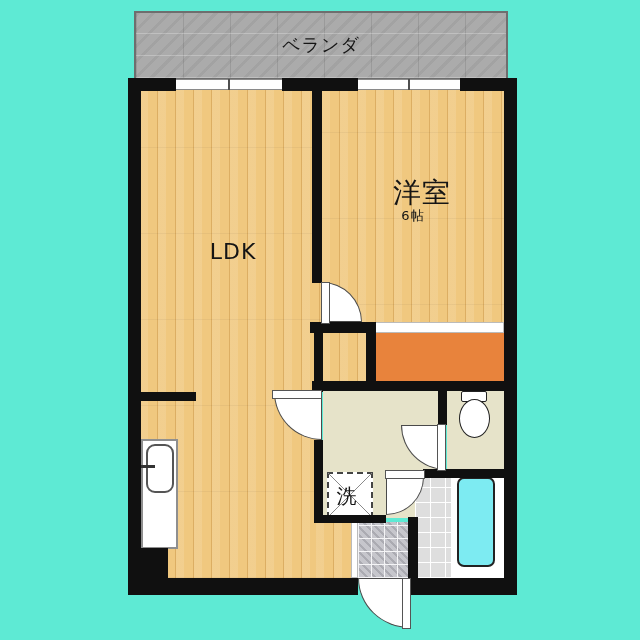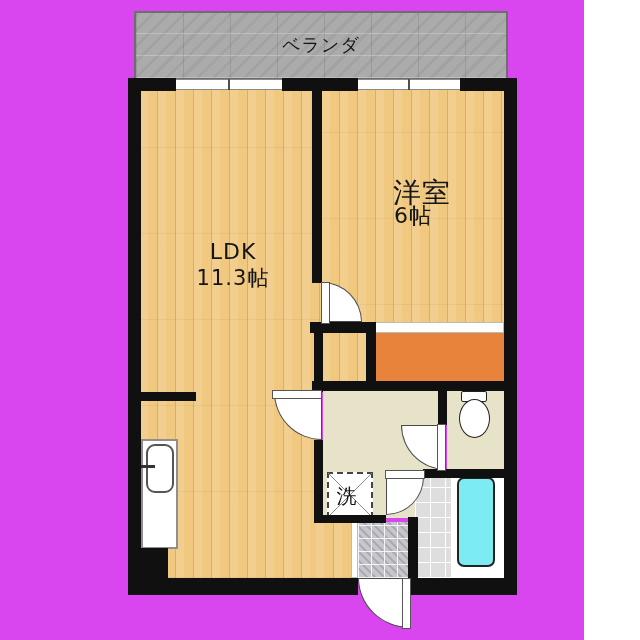--- a/index.html
+++ b/index.html
@@ -1,16 +1,16 @@
 <!DOCTYPE html>
 <html style="--wall: #101010; --wood: #f0c87f; --wood-line: #dcae63; --closet: #e8833c; --balcony: #ababab; --washroom-floor: #e6e3c9; --bath-tile: #dedede; --entrance-tile: #c6c6cc; --bathtub: #7debf2;"><head>
 <meta charset="utf-8">
 <style>
   html,body{margin:0;padding:0;background:#fff;}
-  .plan{position:relative;width:584px;height:640px;background:#d946ef;overflow:hidden;
+  .plan{position:relative;width:640px;height:640px;background:#5eead4;overflow:hidden;
         font-family:"DejaVu Sans","Liberation Sans",sans-serif;}
   .abs{position:absolute;box-sizing:border-box;}
 
   
   .wall{background:var(--wall,#101010);}
   .wood{background-color:var(--wood,#f0c87f);
         background-image:
           repeating-linear-gradient(0deg, rgba(0,0,0,0.045) 0 1px, transparent 1px 86px),
           repeating-linear-gradient(90deg, rgba(255,255,255,0.12) 0 8px, rgba(0,0,0,0) 8px 18px),
           repeating-linear-gradient(90deg, transparent 0 17px, var(--wood-line,#dcae63) 17px 18px);}
@@ -126,17 +126,16 @@
   <div class="abs door-arc" style="left:322px;top:282px;width:40px;height:40px;border-radius:0 100% 0 0;"></div>
   <div class="abs door-leaf" style="left:321px;top:282px;width:9px;height:42px;"></div>
 
   <div class="abs door-arc" style="left:386px;top:477px;width:38px;height:38px;border-radius:0 0 100% 0;"></div>
   <div class="abs door-leaf" style="left:385px;top:470px;width:40px;height:9px;"></div>
 
   <div class="abs door-arc" style="left:358px;top:578px;width:52px;height:50px;border-radius:0 0 0 100%;"></div>
   <div class="abs door-leaf" style="left:402px;top:578px;width:9px;height:51px;"></div>
 
   <div class="lbl" style="left:233px;top:252px;font-size:22px;">LDK</div>
-  <div class="lbl" style="left:233px;top:278px;font-size:21px;">11.3帖</div>
   <div class="lbl" style="left:422px;top:193px;font-size:28px;">洋室</div>
-  <div class="lbl" style="left:413px;top:216px;font-size:22px;">6帖</div>
+  <div class="lbl" style="left:413px;top:216px;font-size:13px;">6帖</div>
 
 </div>
 
 </body></html>

